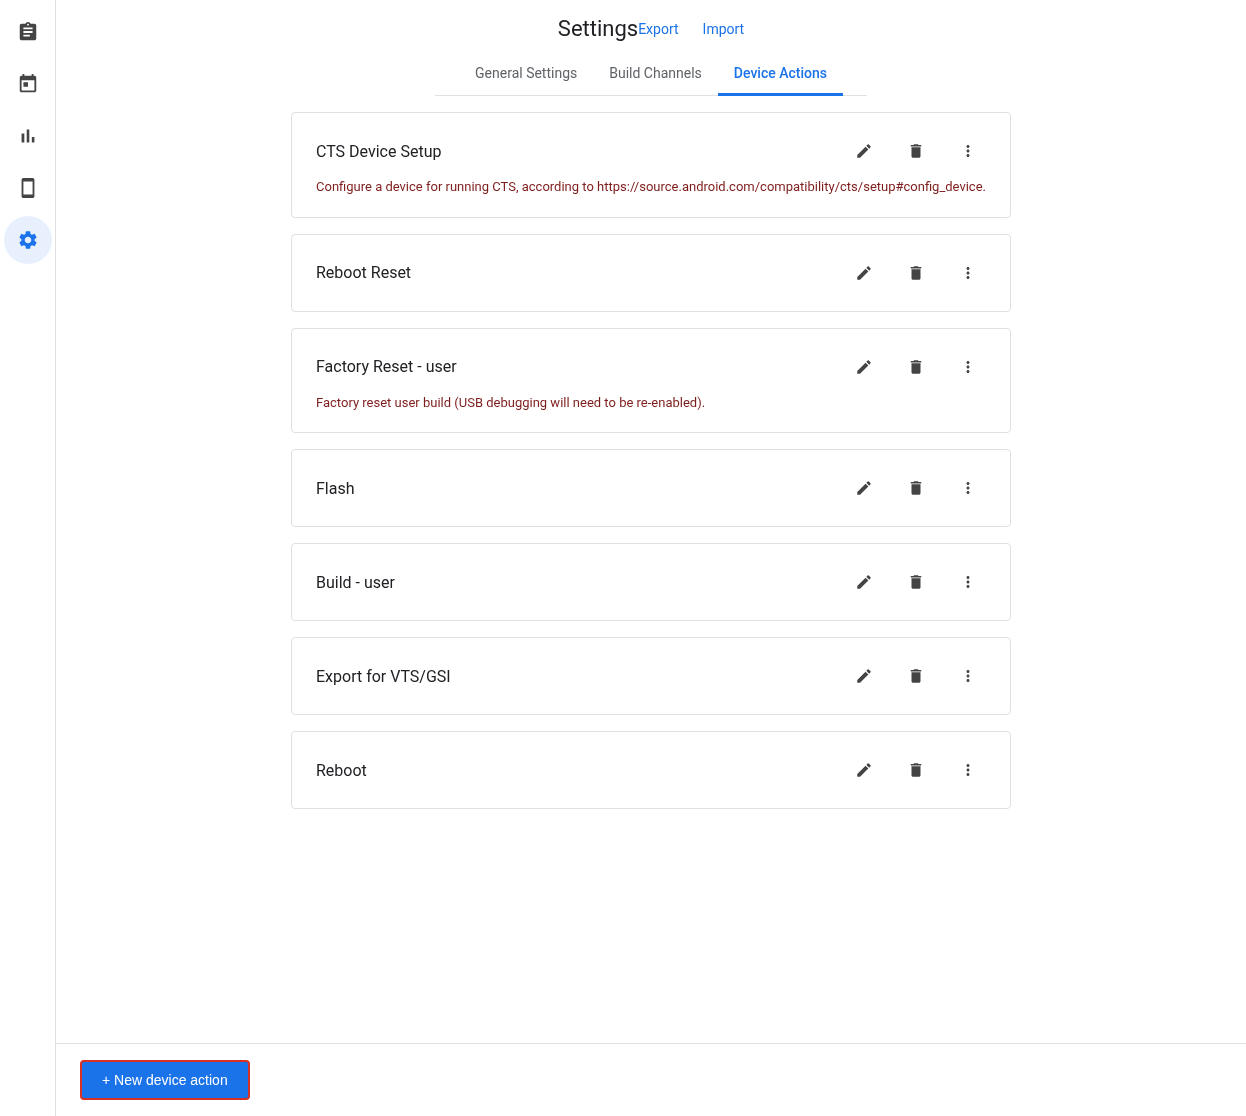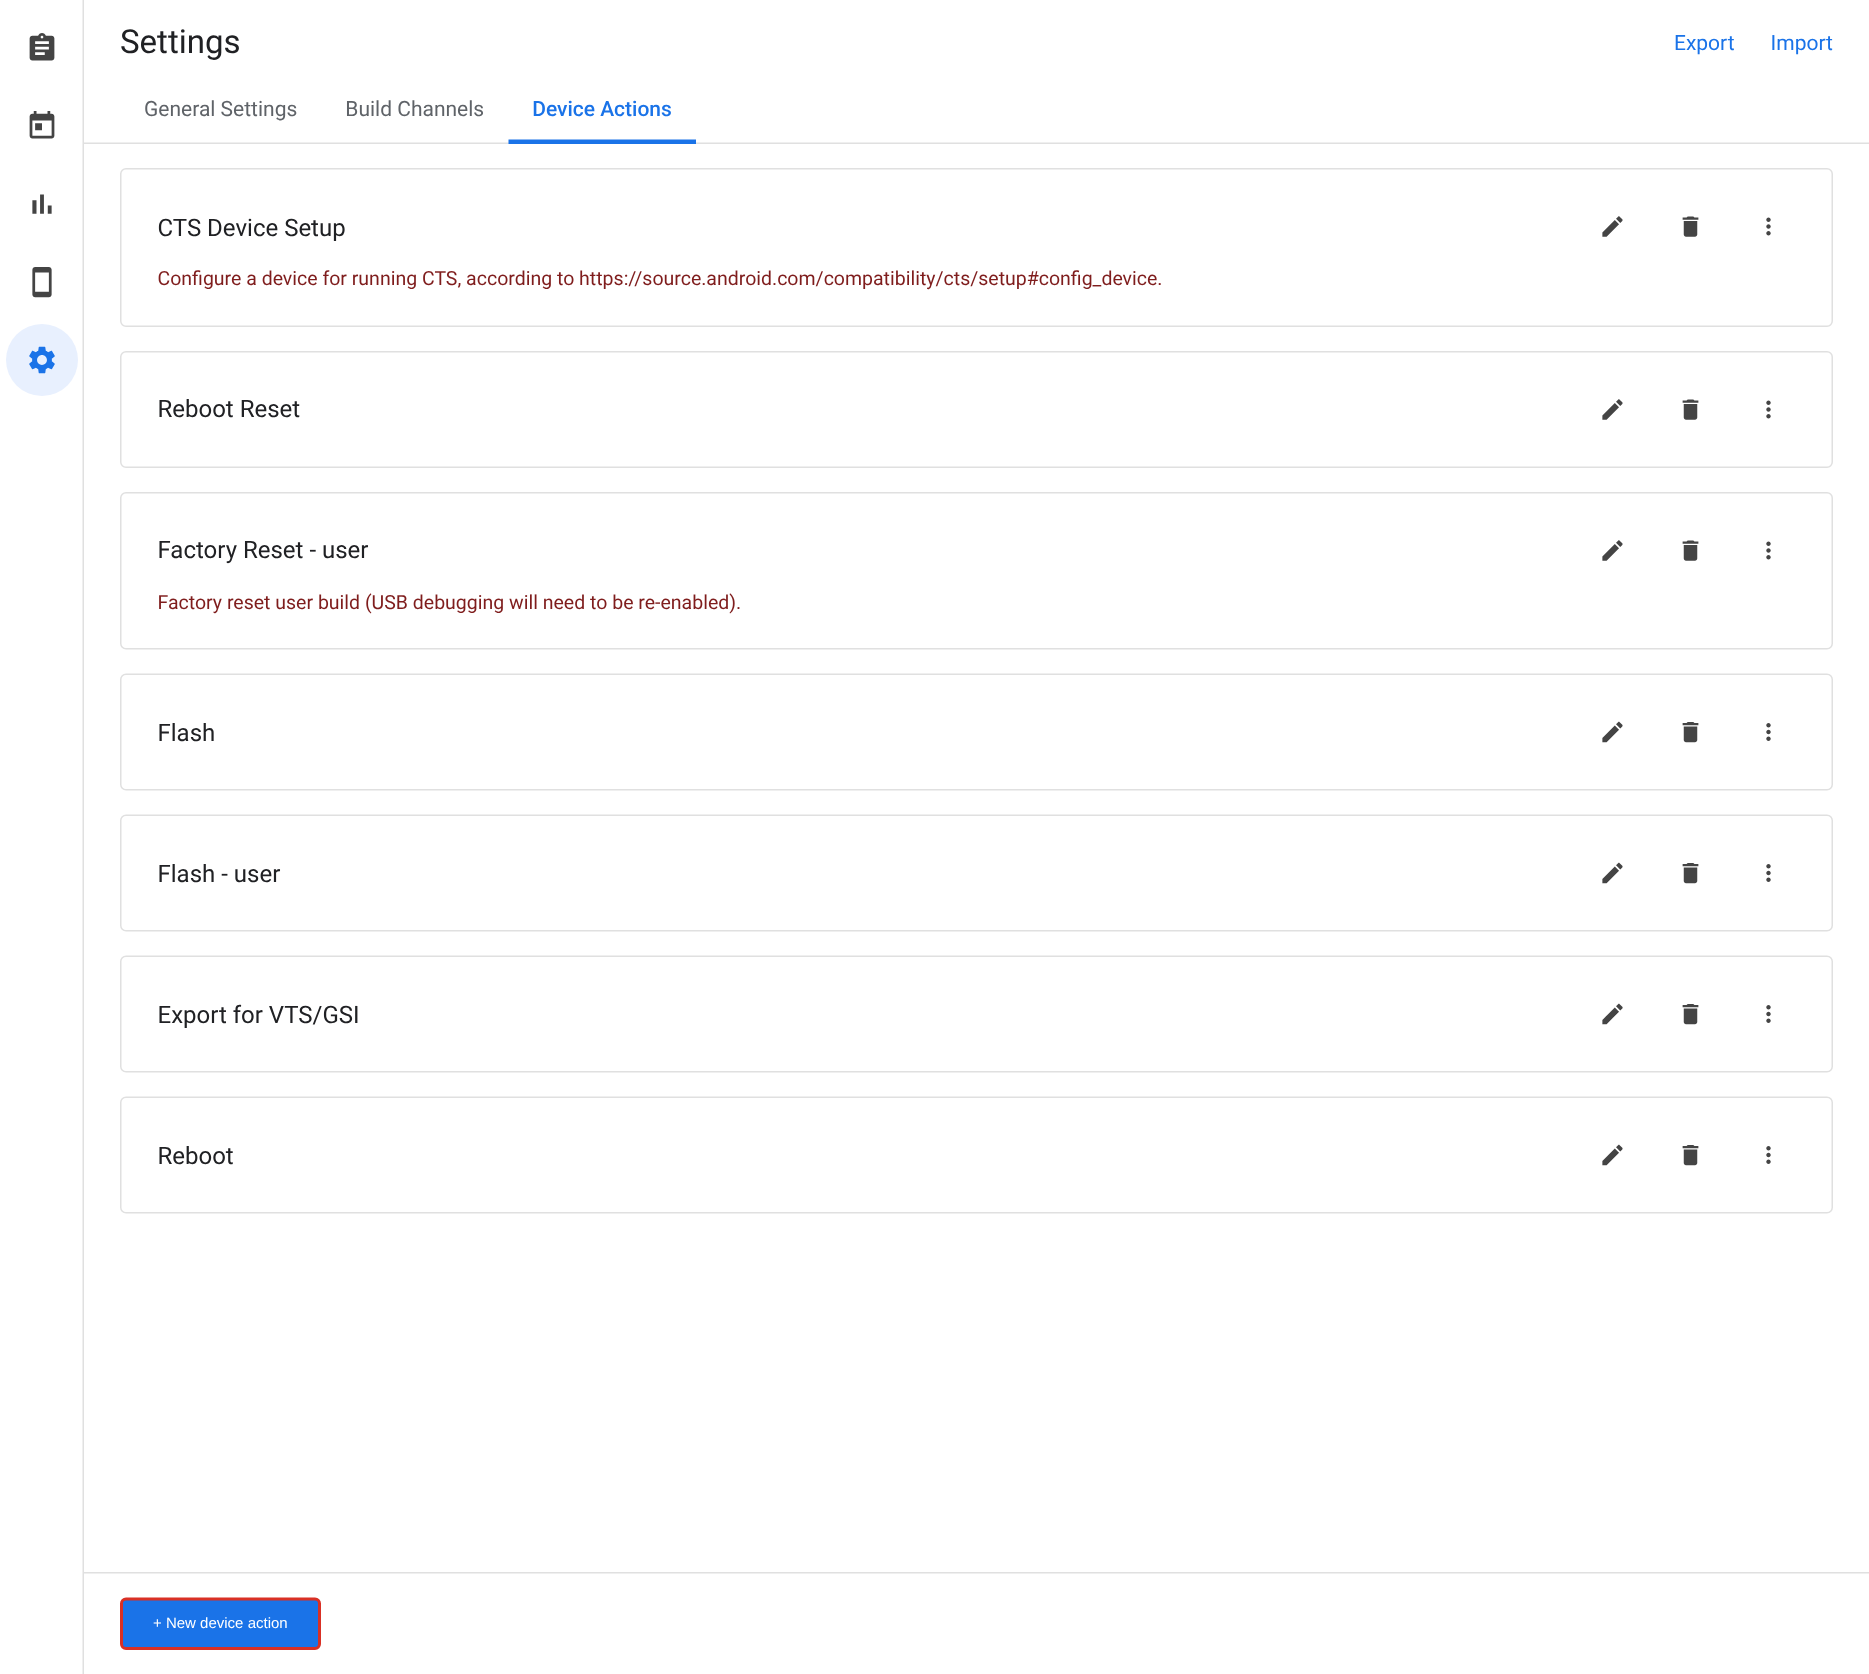--- a/index.html
+++ b/index.html
@@ -29,20 +29,21 @@
       font-size: 20px;
     }
     .sidebar-item.active { background: #e8f0fe; color: #1a73e8; }
 
     
     .main {
       flex: 1;
       display: flex;
       flex-direction: column;
       overflow: hidden;
+      align-items: center;
     }
 
     
     .header {
       display: flex;
       align-items: center;
       justify-content: space-between;
       padding: 16px 24px 0 24px;
     }
     .header-title {
@@ -144,21 +145,21 @@
       padding: 16px 24px;
       display: flex;
       align-items: center;
     }
     .new-action-btn {
       background: #1a73e8;
       color: #fff;
       border: 2px solid #d93025;
       border-radius: 4px;
       padding: 10px 20px;
-      font-size: 10px;
+      font-size: 14px;
       font-weight: 500;
       cursor: pointer;
       outline: none;
     }
 
     
     .sidebar-svg { width: 22px; height: 22px; fill: currentColor; }
   </style>
 </head>
 <body>
@@ -294,21 +295,21 @@
             <button class="icon-btn">
               <svg width="18" height="18" viewBox="0 0 24 24" fill="#444">
                 <path d="M12 8c1.1 0 2-.9 2-2s-.9-2-2-2-2 .9-2 2 .9 2 2 2zm0 2c-1.1 0-2 .9-2 2s.9 2 2 2 2-.9 2-2-.9-2-2-2zm0 6c-1.1 0-2 .9-2 2s.9 2 2 2 2-.9 2-2-.9-2-2-2z"></path>
               </svg>
             </button>
           </div>
         </div>
       </div>
       <div class="action-card">
         <div class="action-card-header">
-          <div class="action-name">Flash - user</div>
+          <div class="action-name">Build - user</div>
           <div class="action-buttons">
             <button class="icon-btn">
               <svg width="18" height="18" viewBox="0 0 24 24" fill="#444">
                 <path d="M3 17.25V21h3.75L17.81 9.94l-3.75-3.75L3 17.25zM20.71 7.04c.39-.39.39-1.02 0-1.41l-2.34-2.34c-.39-.39-1.02-.39-1.41 0l-1.83 1.83 3.75 3.75 1.83-1.83z"></path>
               </svg>
             </button>
             <button class="icon-btn">
               <svg width="18" height="18" viewBox="0 0 24 24" fill="#444">
                 <path d="M6 19c0 1.1.9 2 2 2h8c1.1 0 2-.9 2-2V7H6v12zM19 4h-3.5l-1-1h-5l-1 1H5v2h14V4z"></path>
               </svg>

